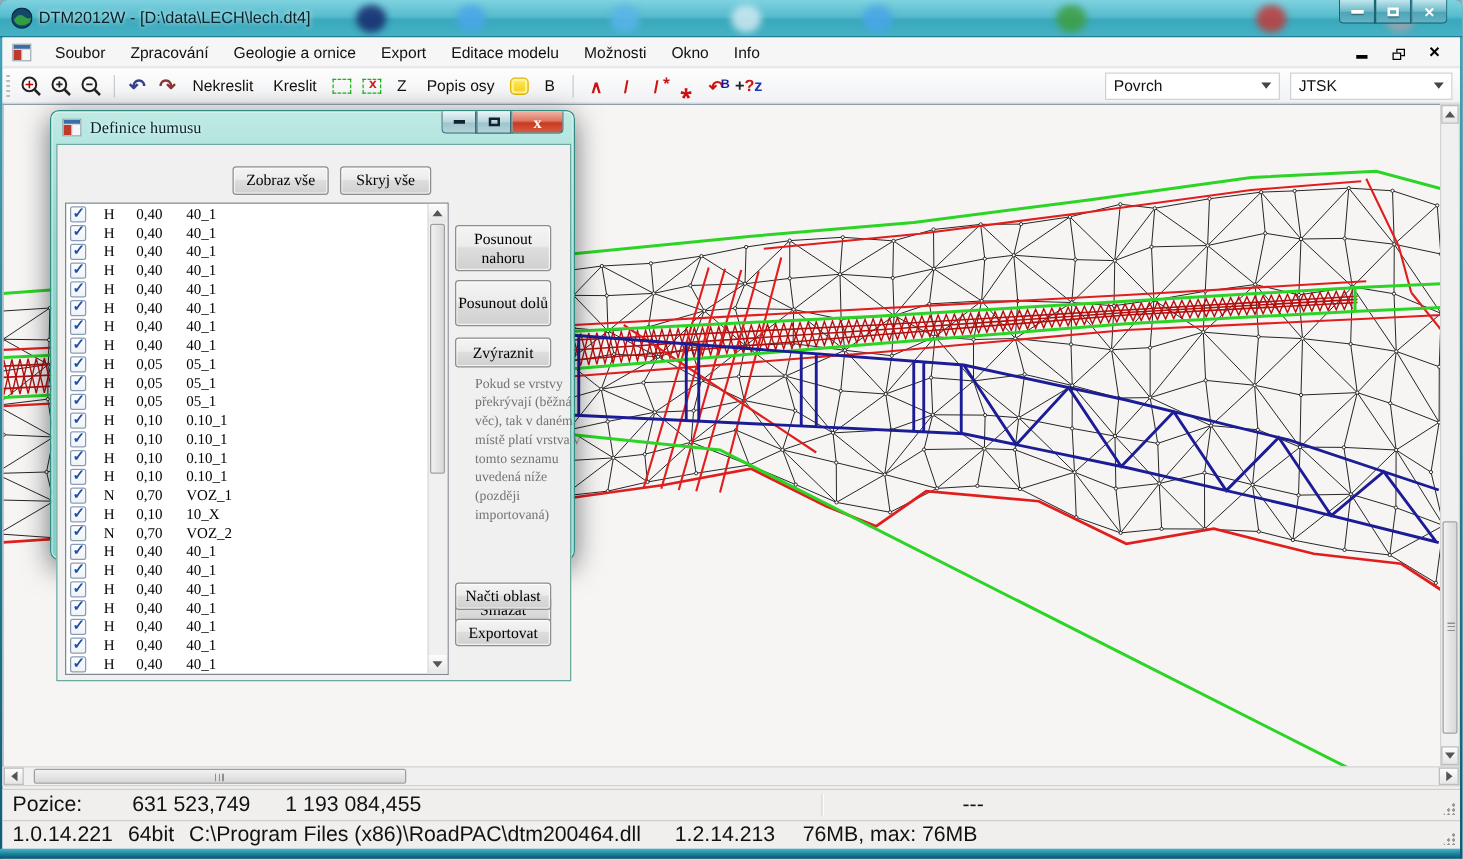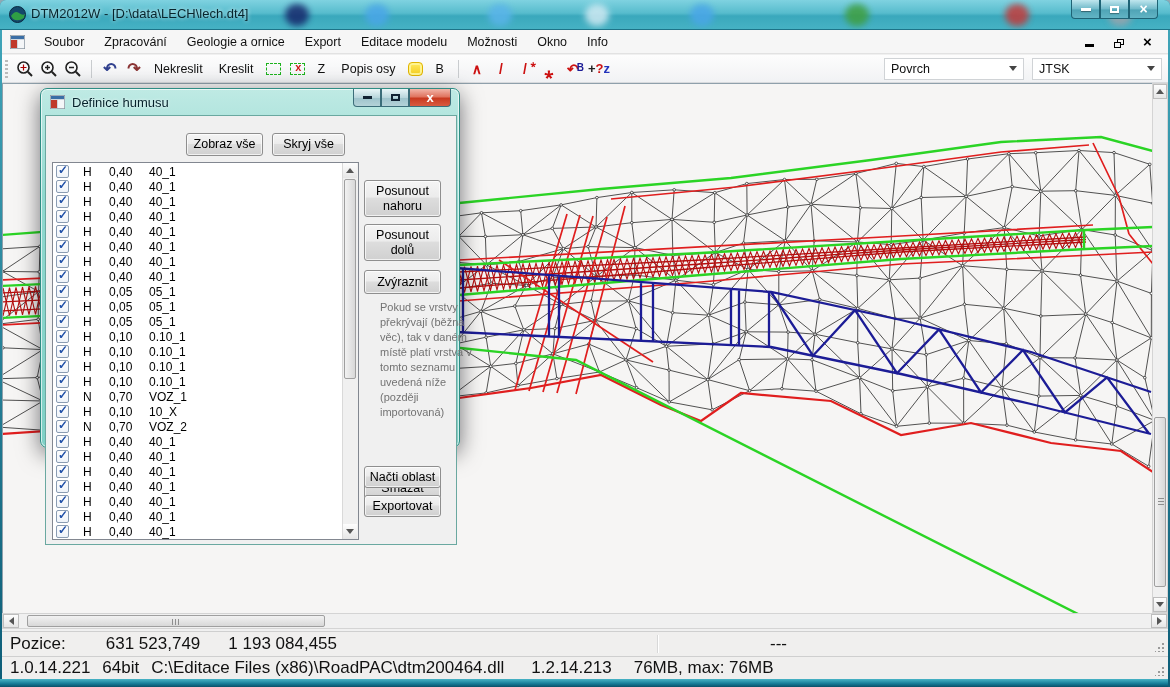--- a/index.html
+++ b/index.html
@@ -87,21 +87,21 @@
   .grip-dots{position:absolute;right:3px;bottom:3px;width:10px;height:10px;
     background:radial-gradient(circle at 8px 2px,#9a9a9a 1.2px,transparent 1.4px),
                radial-gradient(circle at 8px 6px,#9a9a9a 1.2px,transparent 1.4px),
                radial-gradient(circle at 4px 6px,#9a9a9a 1.2px,transparent 1.4px),
                radial-gradient(circle at 8px 10px,#9a9a9a 1.2px,transparent 1.4px),
                radial-gradient(circle at 4px 10px,#9a9a9a 1.2px,transparent 1.4px),
                radial-gradient(circle at 0px 10px,#9a9a9a 1.2px,transparent 1.4px);}
   
   .dialog{position:absolute;left:38px;top:58px;width:420px;height:360px;border-radius:7px;
     background:linear-gradient(180deg,#bfeae4,#8fd8cf 30%,#7fd0c6);
-    border:1px solid #2f8d84;box-shadow:0 6px 22px rgba(0,0,10,.55),inset 0 0 0 1px rgba(255,255,255,.65);z-index:50;}
+    border:1px solid #2f8d84;box-shadow:0 6px 22px rgba(0,0,10,.55),inset 0 0 0 1px rgba(255,255,255,.65);z-index:50;font-family:Liberation Serif, serif;}
   .dlg-title{position:relative;height:26px;display:flex;align-items:center;}
   .dlg-title .form-ico{margin:0 7px 0 9px;}
   .dlg-title-txt{font-size:13px;color:#05222b;text-shadow:0 0 3px #fff;}
   .dlg-btns{position:absolute;right:8px;top:0;display:flex;}
   .dbtn{width:28px;height:18px;border:1px solid #3b6d79;border-top:none;display:flex;align-items:center;justify-content:center;
     background:linear-gradient(180deg,#e9f6f8,#b9d6dc 50%,#9fc4cc 55%,#b4d2d8);}
   .dbtn:first-child{border-radius:0 0 0 4px;}
   .dbtn-close{width:42px;border-radius:0 0 4px 0;
     background:linear-gradient(180deg,#f2b5a8,#e07560 45%,#c93a20 55%,#d95b41);color:#fff;font-weight:bold;font-size:13px;}
   .dlg-client{position:absolute;left:4px;top:26px;width:412px;height:430px;background:#f0f0f0;border:1px solid #6aa8a0;}
@@ -587,21 +587,21 @@
       <span style="margin-left:40px;">631 523,749</span>
       <span style="margin-left:28px;">1 193 084,455</span>
       <span class="sb-sep" style="margin-left:320px;"></span>
       <span style="margin-left:112px;">---</span>
       <span class="grip-dots" style="bottom:4px;"></span>
     </div>
 
     <div class="statusbar sb2">
       <span style="margin-left:8px;">1.0.14.221</span>
       <span style="margin-left:12px;">64bit</span>
-      <span style="margin-left:12px;">C:\Editace Files (x86)\RoadPAC\dtm200464.dll</span>
+      <span style="margin-left:12px;">C:\Program Files (x86)\RoadPAC\dtm200464.dll</span>
       <span style="margin-left:27px;">1.2.14.213</span>
       <span style="margin-left:22px;">76MB, max: 76MB</span>
       <span class="grip-dots" style="bottom:3px;"></span>
     </div>
 
     <div class="dialog">
       <div class="dlg-title">
         <svg class="form-ico" viewBox="0 0 15 14">
           <rect x="0" y="0" width="15" height="14" fill="#cfd6dd" stroke="#7a8690"></rect>
           <rect x="1" y="1" width="13" height="3" fill="#3a6ea5"></rect>

